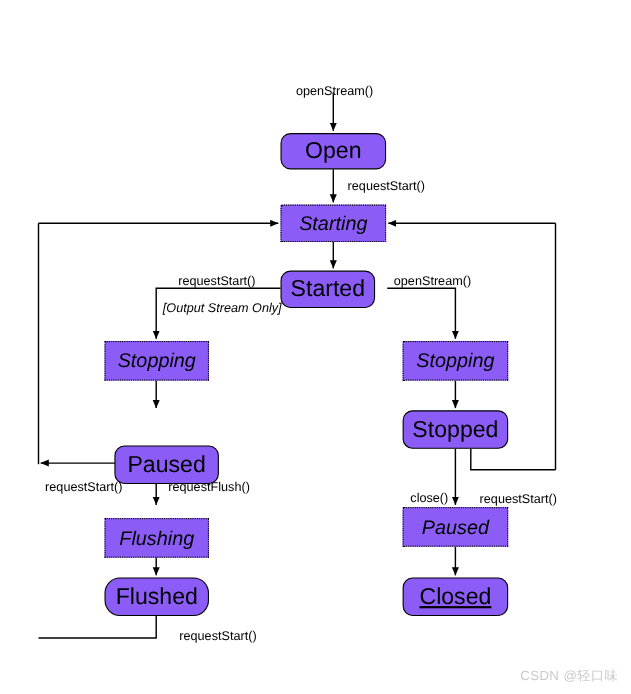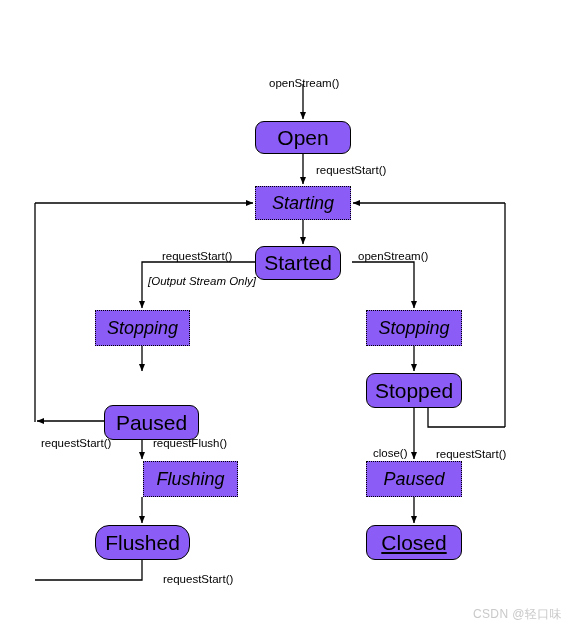--- a/index.html
+++ b/index.html
@@ -124,21 +124,21 @@
 </div>
 
 <div class="state-node dotted" style="left:95px; top:310px; width:95px; height:36px;">
   <span>Stopping</span>
 </div>
 
 <div class="state-node solid" style="left:104px; top:373px; width:95px; height:35px;margin-top:32px;">
   <span>Paused</span>
 </div>
 
-<div class="state-node dotted" style="left:95px; top:461px; width:95px; height:36px;margin-left:48px;">
+<div class="state-node dotted" style="left:95px; top:471px; width:95px; height:36px;">
   <span>Flushing</span>
 </div>
 
 <div class="state-node solid" style="left:95px; top:525px; width:95px; height:35px;border-radius:14px;">
   <span>Flushed</span>
 </div>
 
 <div class="state-node dotted" style="left:366px; top:310px; width:96px; height:36px;text-align:right;">
   <span>Stopping</span>
 </div>

